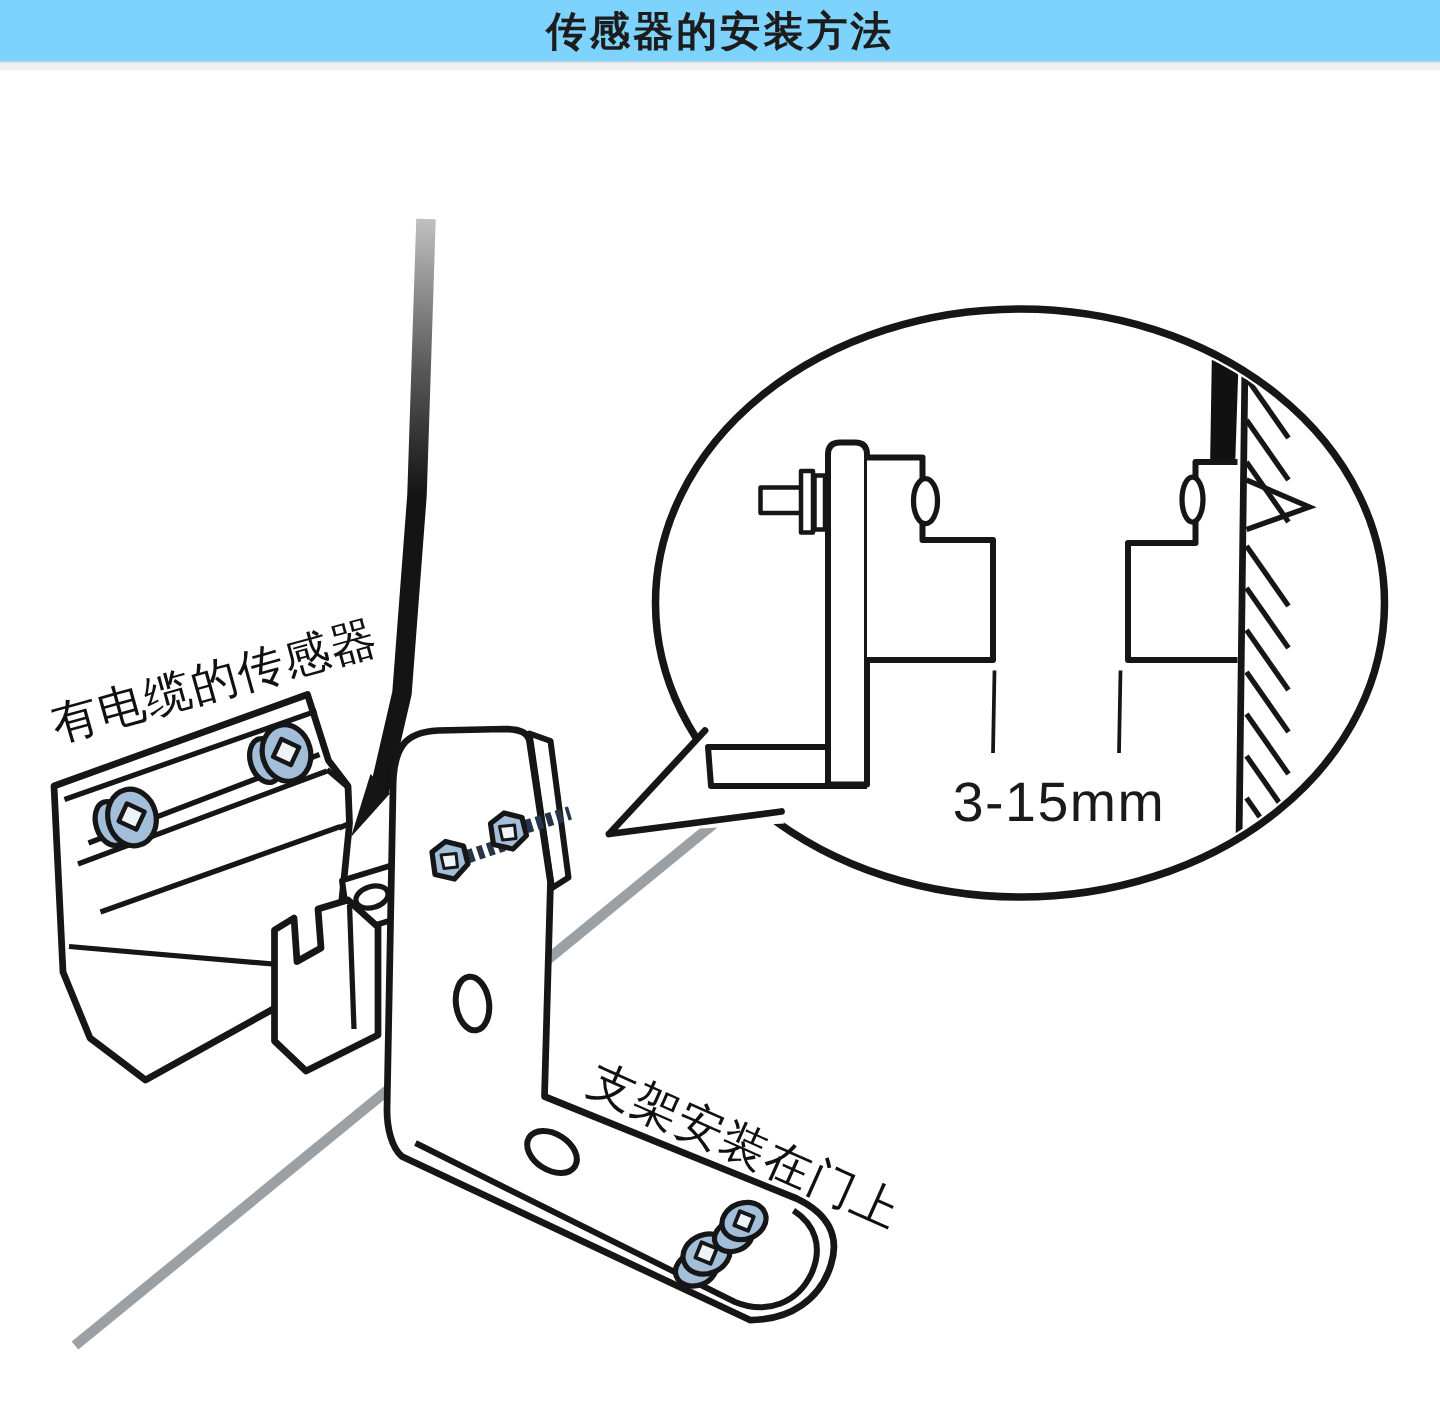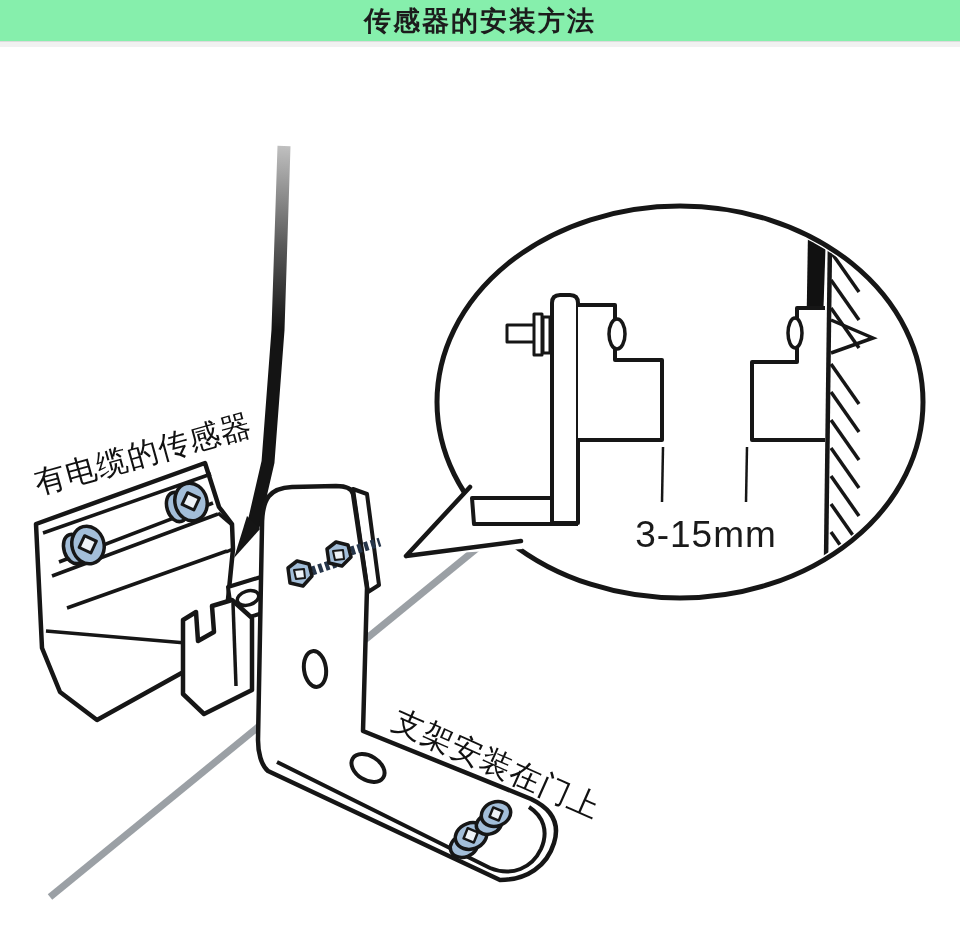--- a/index.html
+++ b/index.html
@@ -1,19 +1,19 @@
 <!DOCTYPE html>
 <html><head>
 <meta charset="utf-8">
 <style>
   html,body{margin:0;padding:0;background:#fff;}
   body{width:960px;height:945px;position:relative;overflow:hidden;
        font-family:"Liberation Sans","DejaVu Sans",sans-serif;}
   .header{position:absolute;left:0;top:0;width:960px;height:41px;
-          background:#86efac;border-bottom:1px solid #dcdcdc;
+          background:#7dd3fc;border-bottom:1px solid #dcdcdc;
           display:flex;align-items:center;justify-content:center;}
   .header-strip{position:absolute;left:0;top:42px;width:960px;height:5px;background:#f1f1f1;}
   .page-title{font-size:27px;font-weight:600;color:#1c1c1c;letter-spacing:2px;}
   .canvas{position:absolute;left:0;top:0;width:960px;height:945px;}
   svg text{user-select:none;}
   .cjk-label{font-size:31px;font-weight:500;fill:#111;letter-spacing:1px;}
   .mm-label{font-size:37px;font-weight:400;fill:#1a1a1a;letter-spacing:1px;}
 </style>
 </head>
 <body>

